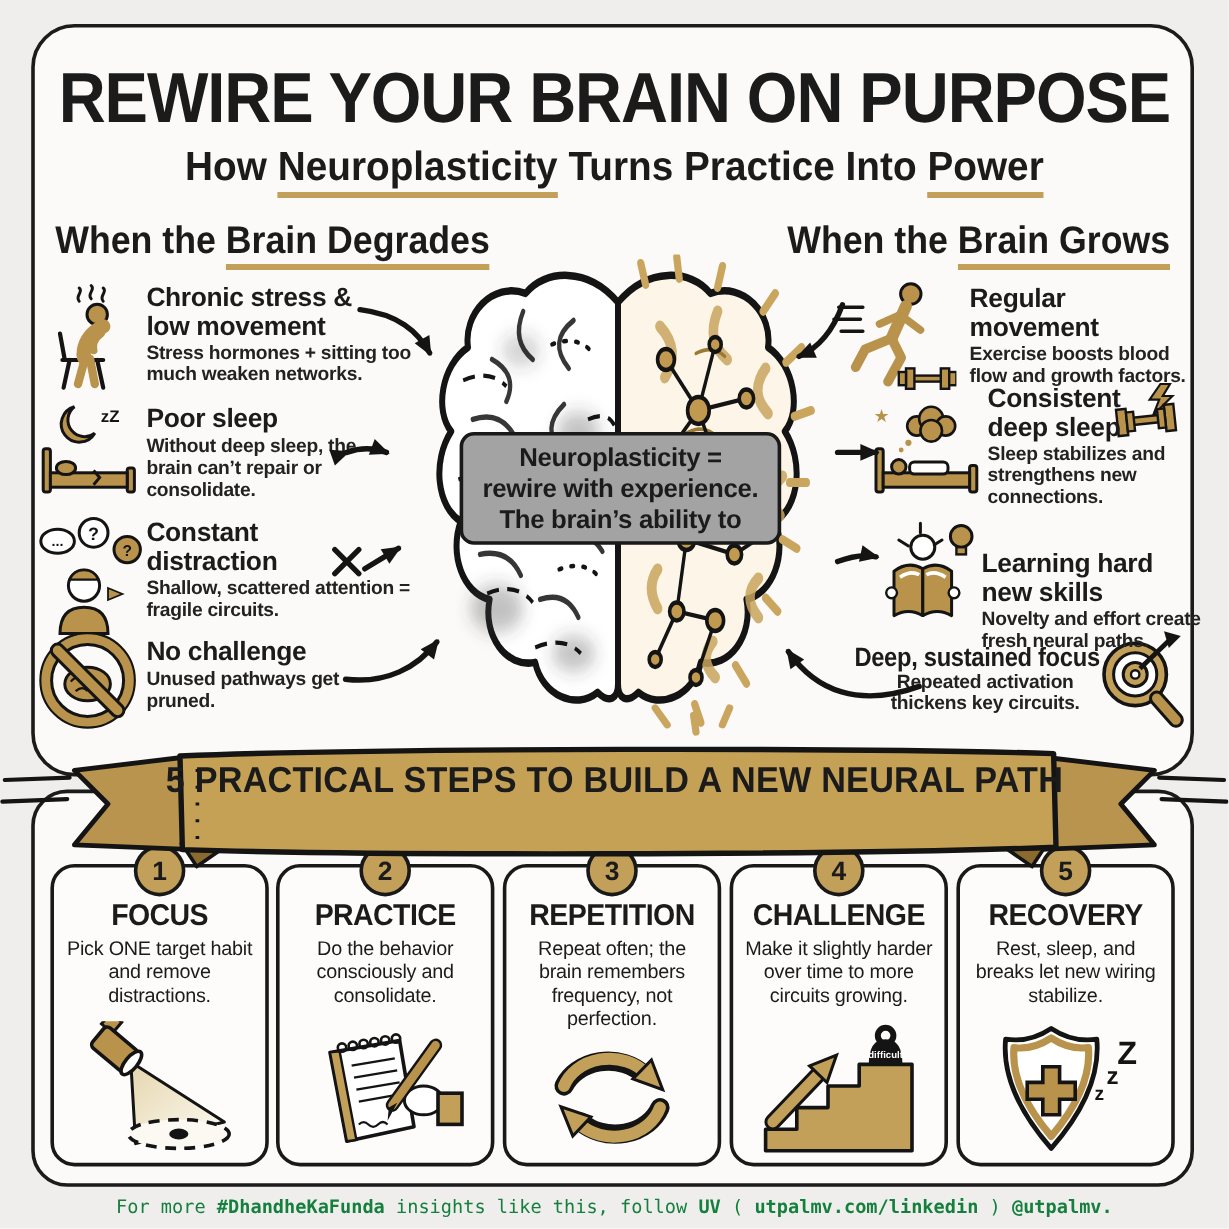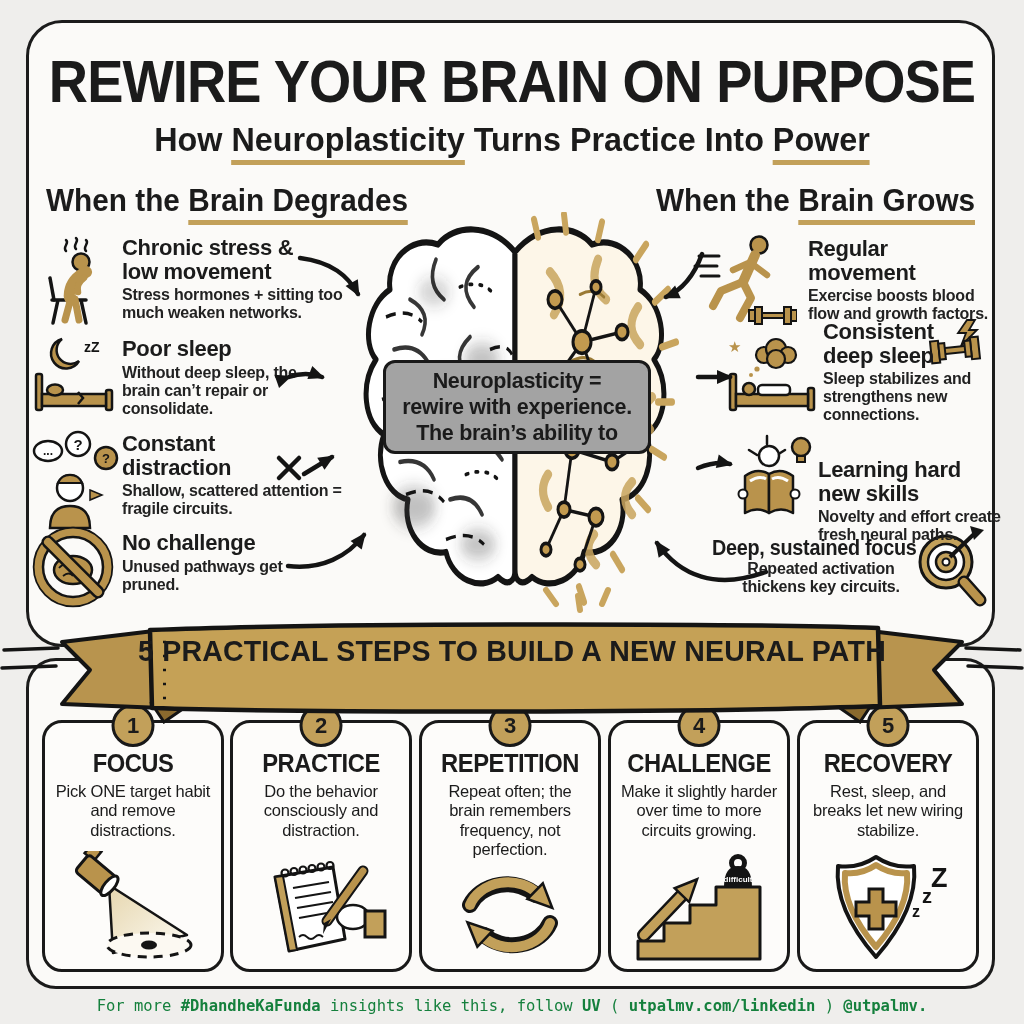--- a/index.html
+++ b/index.html
@@ -374,21 +374,21 @@
         <rect x="16" y="2" width="12" height="12" fill="#b9934c" stroke="#141414" stroke-width="2.5"></rect>
         <rect x="20" y="12" width="36" height="22" rx="4" fill="#b9934c" stroke="#141414" stroke-width="3"></rect>
         <ellipse cx="56" cy="23" rx="5" ry="12" fill="#fff" stroke="#141414" stroke-width="3"></ellipse>
       </g>
     </svg>
   </div>
 
   <div class="card" style="left:230px;">
     <div class="badge">2</div>
     <h2>PRACTICE</h2>
-    <p>Do the behavior consciously and distraction.</p>
+    <p>Do the behavior consciously and consolidate.</p>
     <svg class="cicon" width="152" height="112" viewBox="0 0 152 112">
       <polygon points="30,26 88,16 100,88 44,100" fill="#fff" stroke="#141414" stroke-width="3" stroke-linejoin="round"></polygon>
       <polygon points="30,26 38,25 52,99 44,100" fill="#c2a05a" stroke="#141414" stroke-width="2"></polygon>
       <g fill="none" stroke="#141414" stroke-width="2.2">
         <circle cx="40" cy="22" r="3.5"></circle>
           <circle cx="49" cy="20.5" r="3.5"></circle>
           <circle cx="58" cy="19" r="3.5"></circle>
         <circle cx="67" cy="17.5" r="3.5"></circle>
           <circle cx="76" cy="16" r="3.5"></circle>
           <circle cx="85" cy="14.5" r="3.5"></circle>

